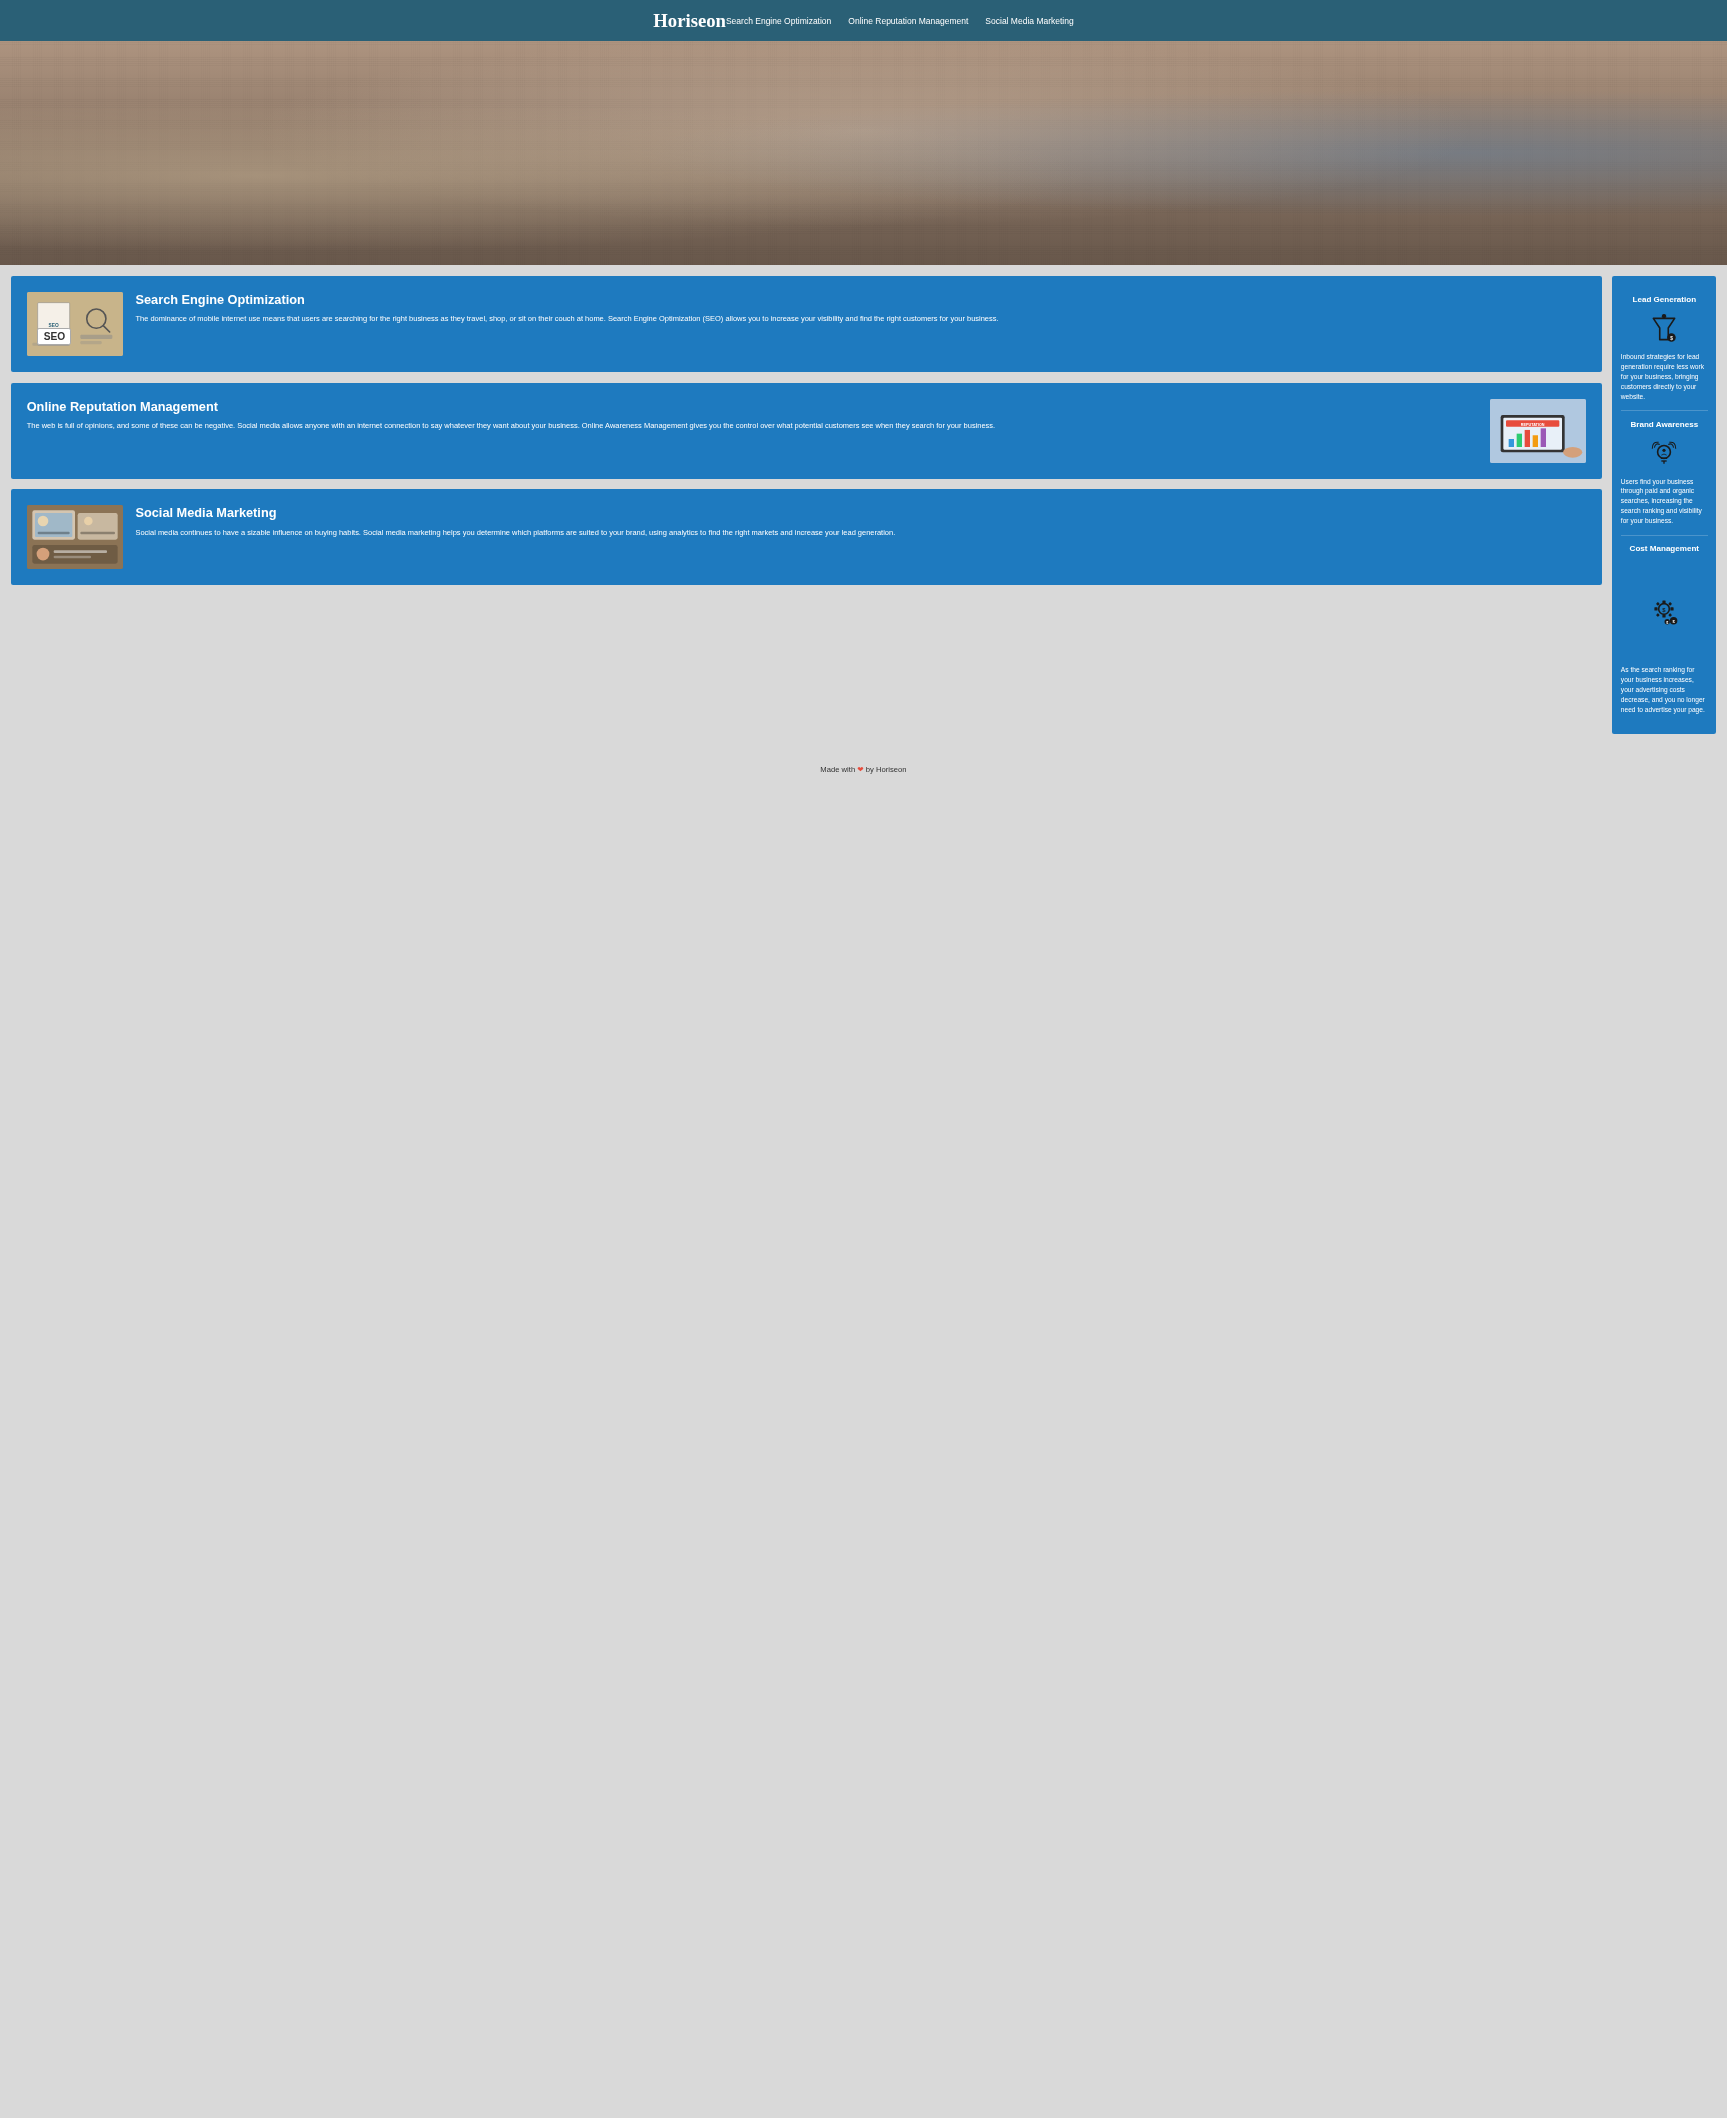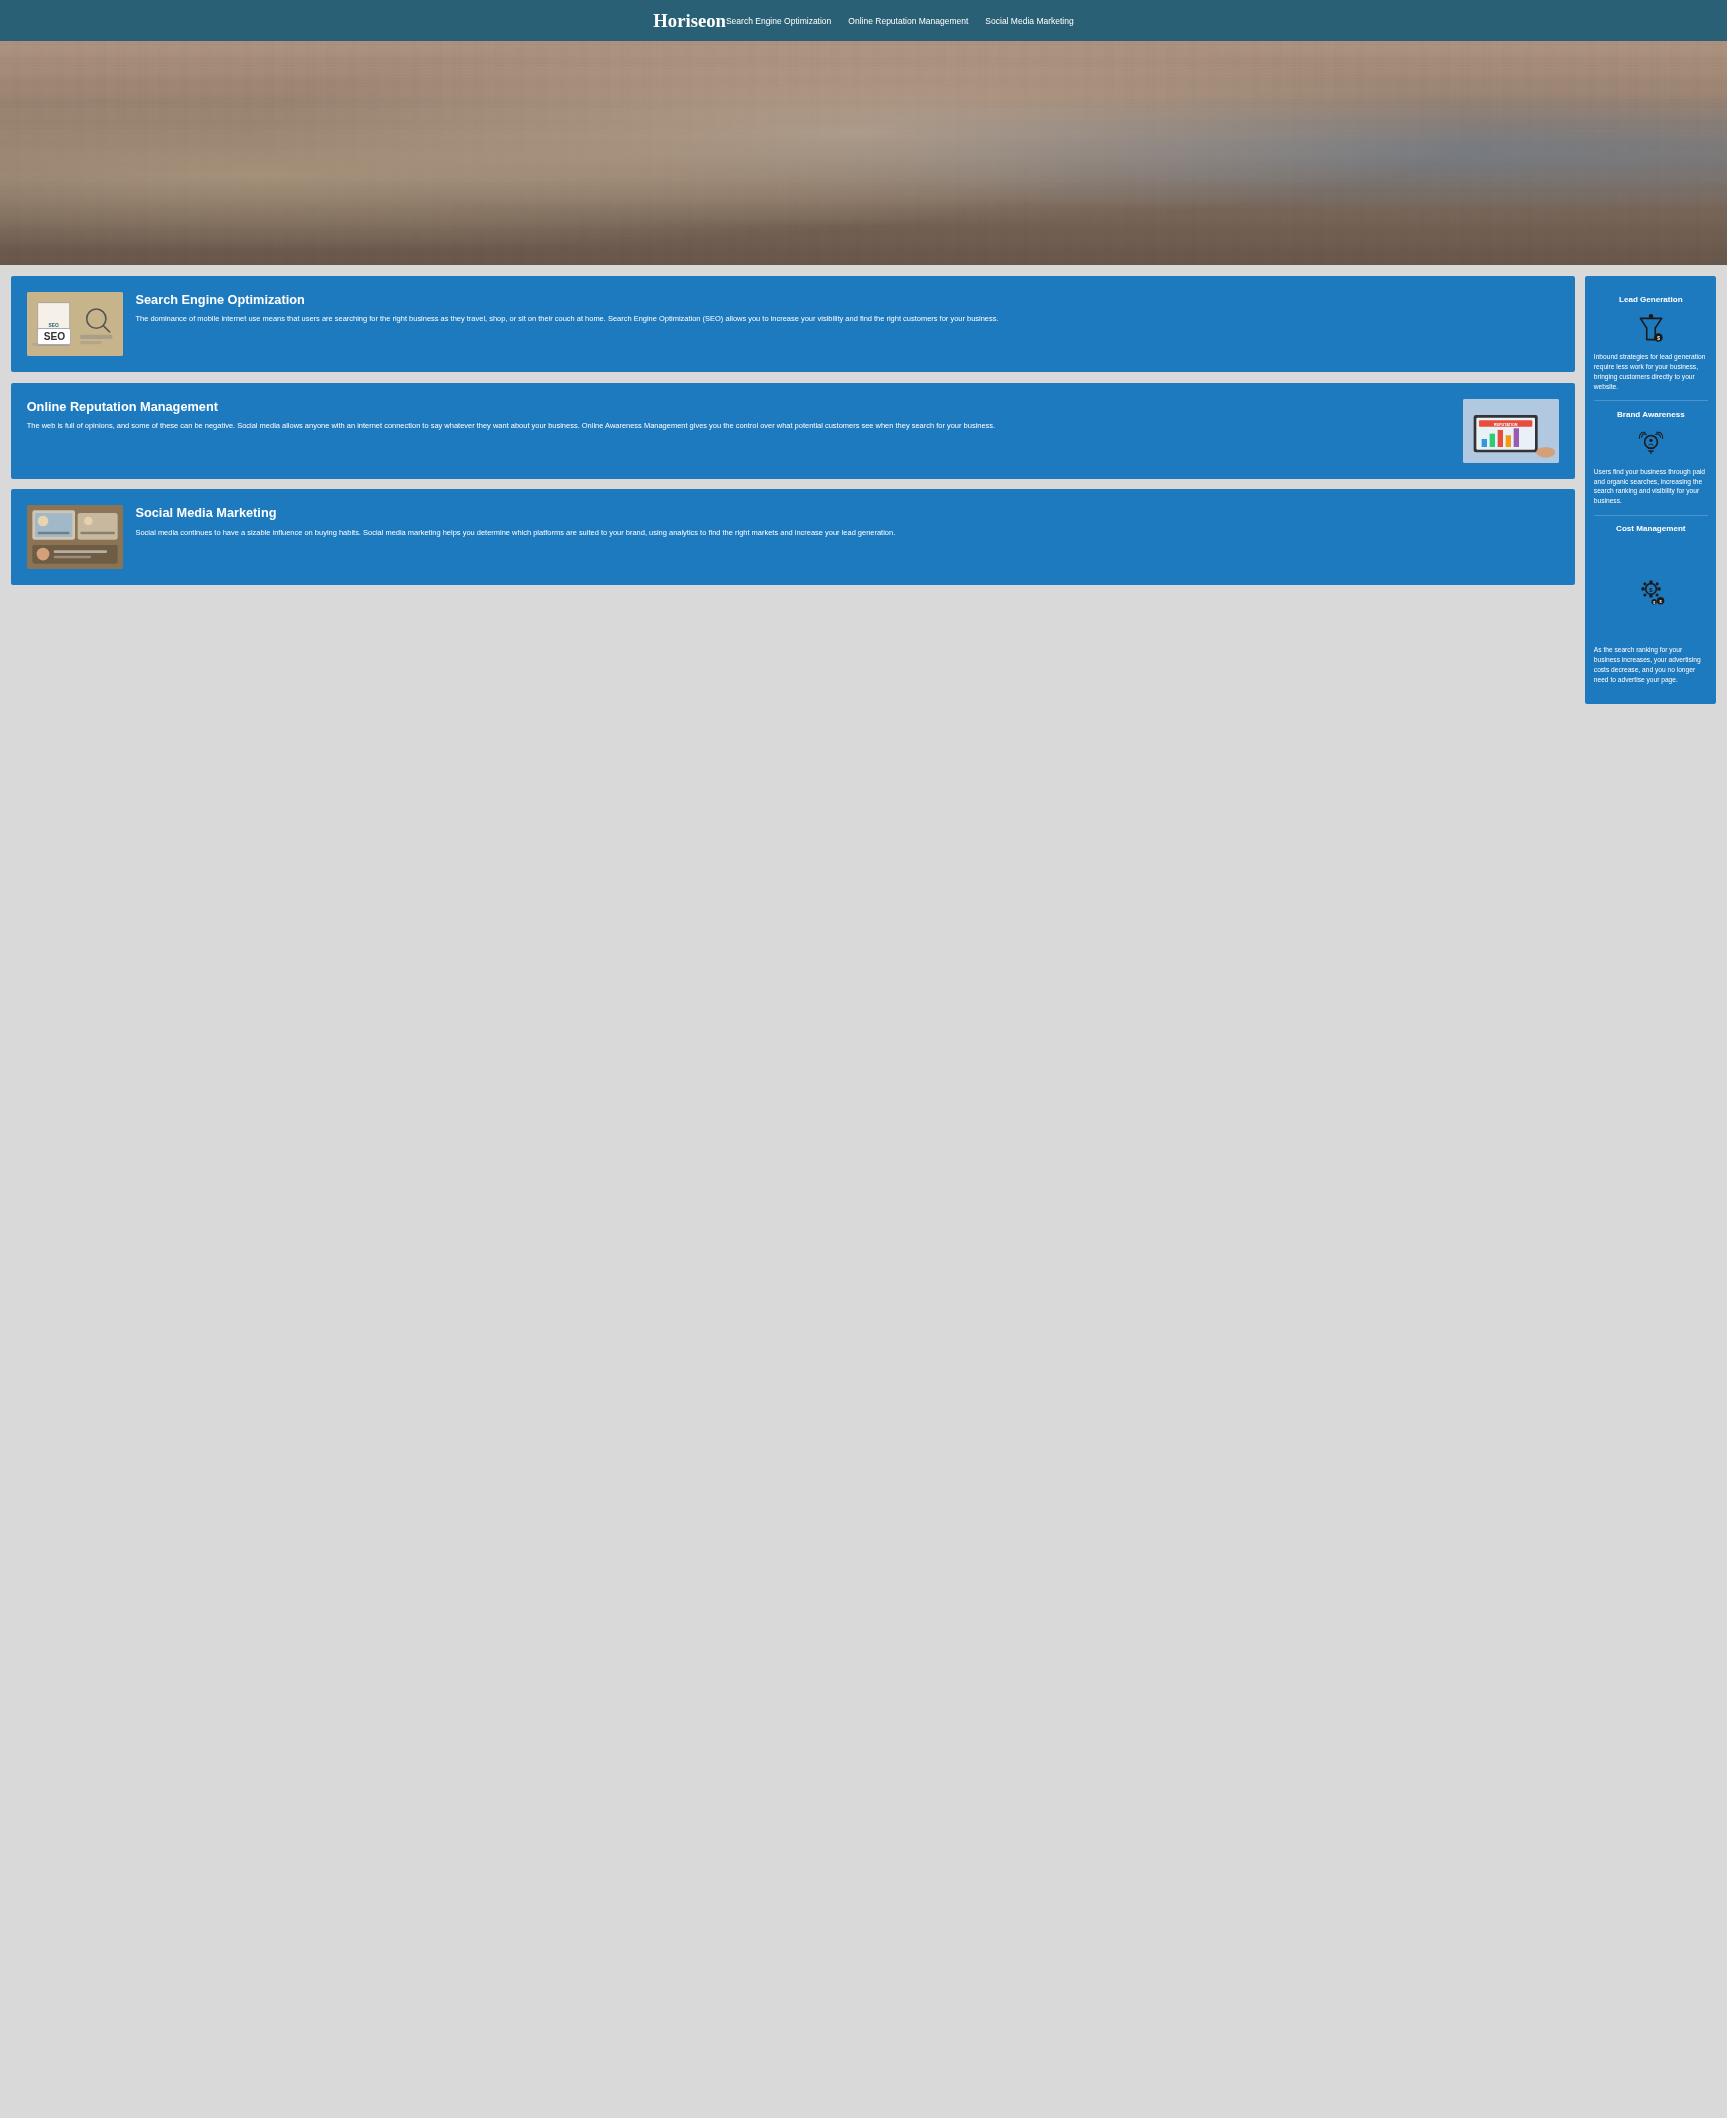--- a/index.html
+++ b/index.html
@@ -142,21 +142,21 @@
       margin-bottom: 6.4px;
     }
     .service-text p {
       color: white;
       font-size: 0.88em;
       line-height: 1.6;
     }
 
     
     .sidebar {
-      width: 131px;
+      width: 104px;
       flex-shrink: 0;
       background: #1e7abf;
       border-radius: 2.1px;
       padding: 10.7px 8.5px;
       display: flex;
       flex-direction: column;
       align-items: center;
       gap: 0;
     }
     .sidebar-section {
@@ -370,14 +370,19 @@
           <text x="36" y="56" text-anchor="middle" font-size="7" fill="white" font-weight="bold">$</text>
         </svg>
       </div>
       <p>As the search ranking for your business increases, your advertising costs decrease, and you no longer need to advertise your page.</p>
     </div>
 
   </aside>
 </div>
 
 <footer>
+  <p>
+    <span>Made with</span>
+    <span class="heart"> ❤ </span>
+    <span>by Horiseon</span>
+  </p>
 </footer>
 
 
 </body></html>

